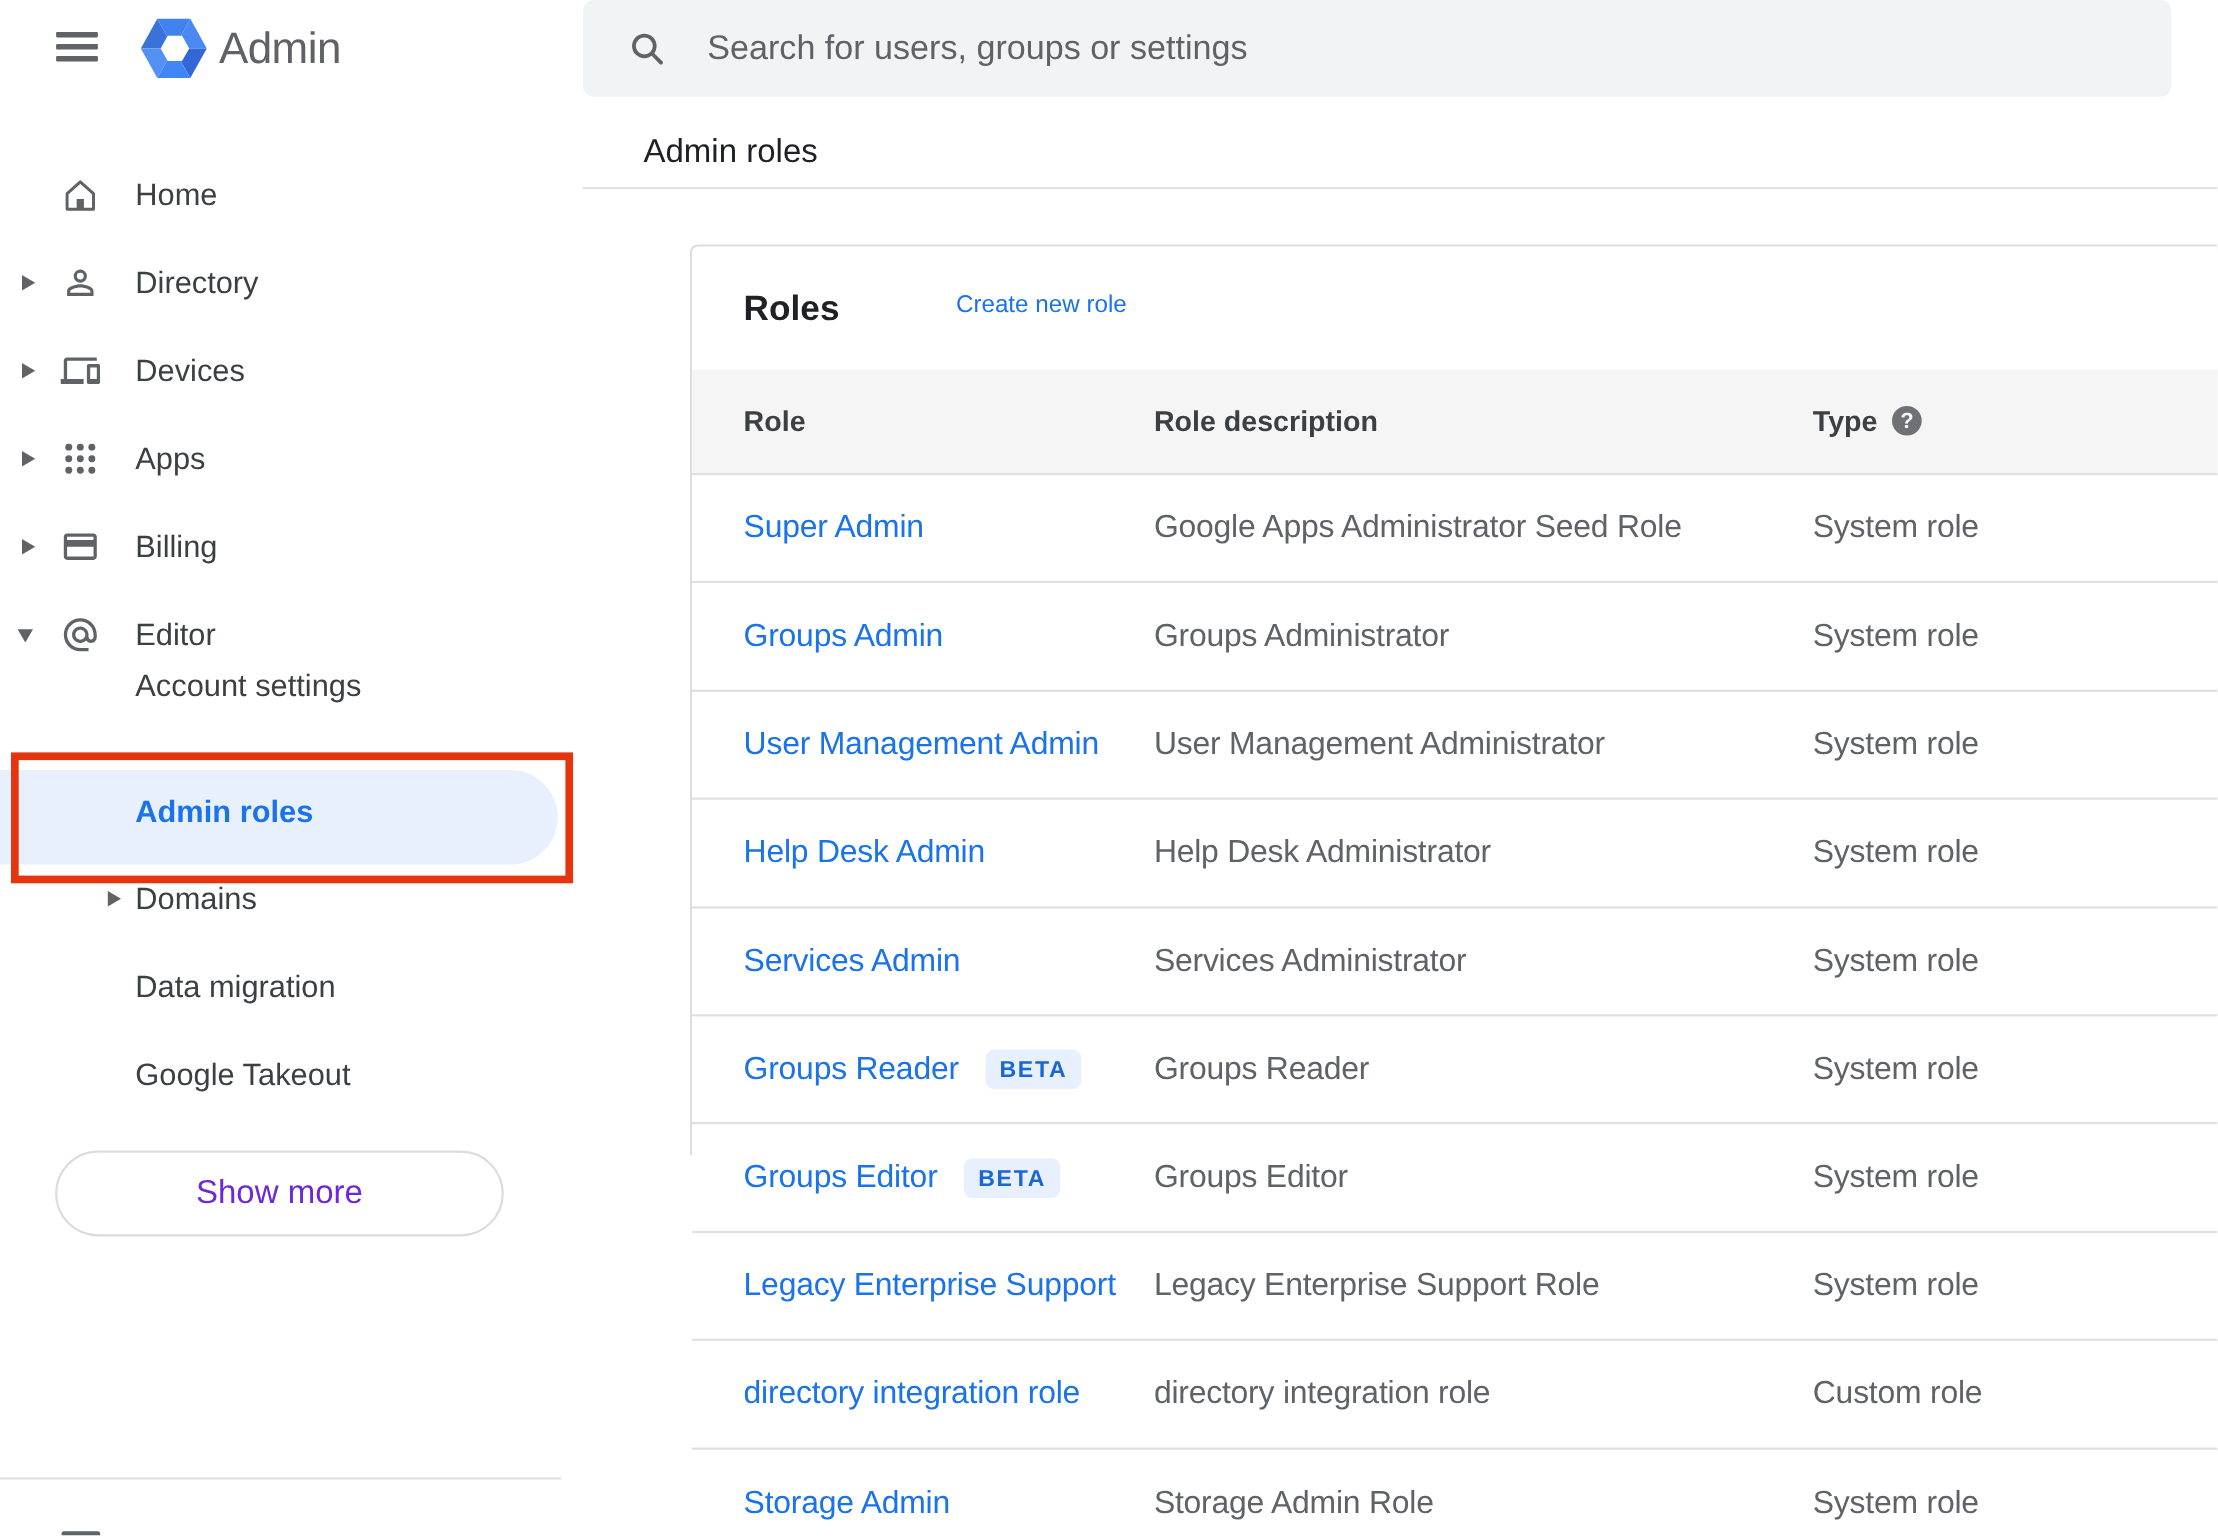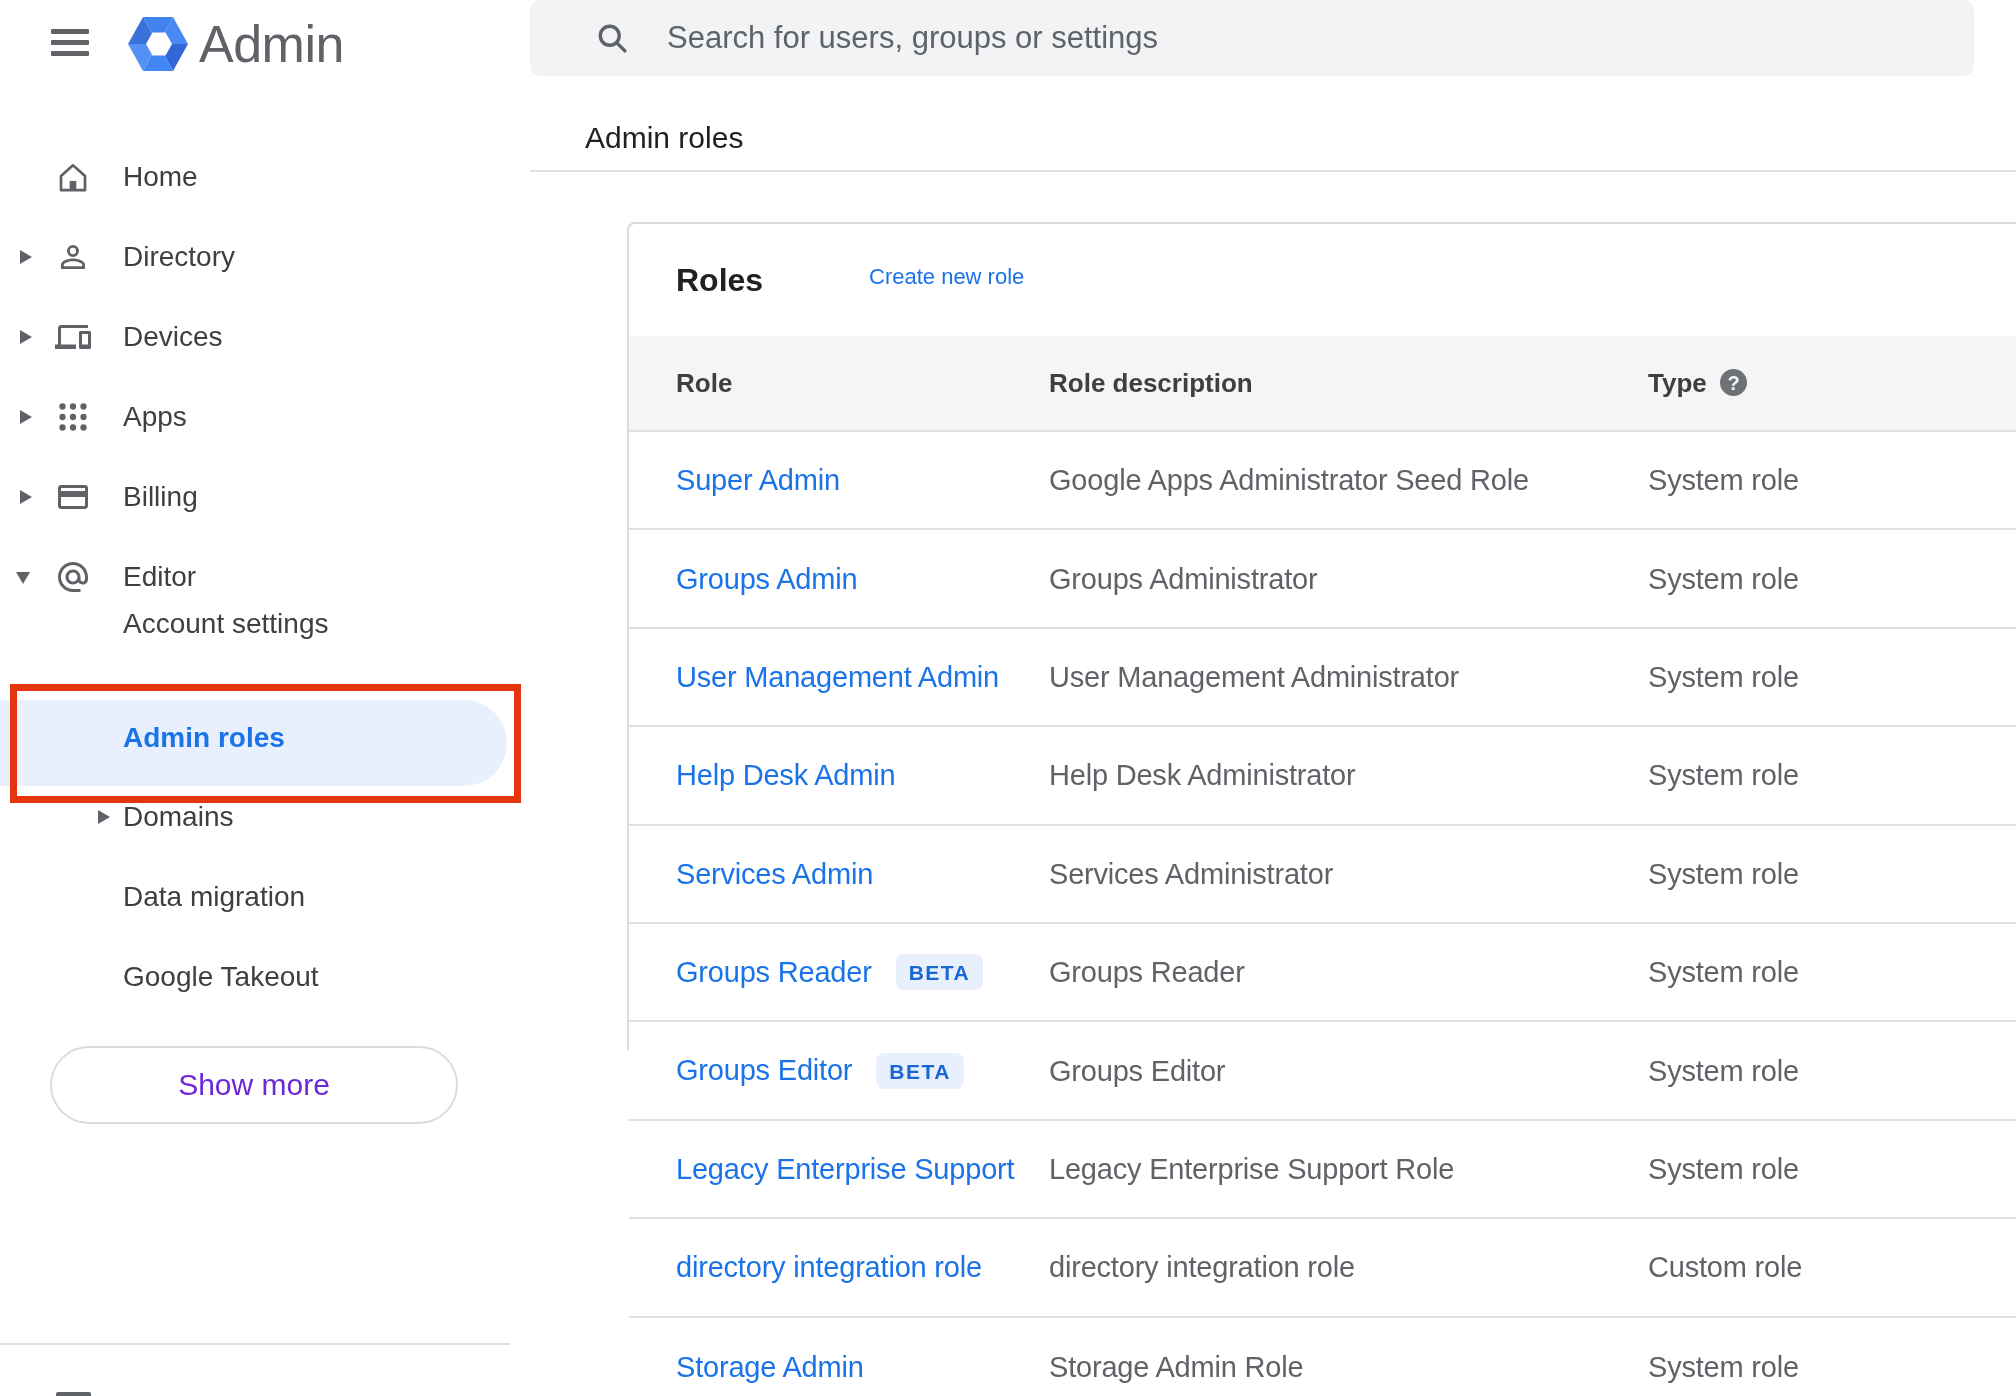--- a/index.html
+++ b/index.html
@@ -17,25 +17,25 @@
 
   
   .hamburger { left: 51px; top: 29px; width: 38px; height: 27px; cursor: pointer; }
   .hamburger span { position: absolute; left: 0; width: 38px; height: 5px; background: #5f6368; border-radius: 1px; }
   .hamburger span:nth-child(1) { top: 0; }
   .hamburger span:nth-child(2) { top: 11px; }
   .hamburger span:nth-child(3) { top: 22px; }
 
   .logo-mark { left: 128px; top: 15px; width: 60px; height: 58px; }
   .logo-text { left: 199px; top: 0; height: 88px; display: flex; align-items: center;
-               font-size: 52px; color: #5f6368; letter-spacing: -0.5px; }
-
-  .searchbar { left: 530px; top: 0; width: 1444px; height: 76px;
+               font-size: 40px; color: #5f6368; letter-spacing: -0.5px; }
+
+  .searchbar { left: 530px; top: 0; width: 1444px; height: 88px;
                background: #f1f3f4; border-radius: 10px;
-               display: flex; align-items: center; padding-left: 64px; }
+               display: flex; align-items: center; padding-left: 40px; }
   .searchbar .q { flex: 0 0 auto; }
   .search-placeholder { margin-left: 37px; font-size: 31px; color: #5f6368; }
 
   .breadcrumb { left: 585px; top: 122px; font-size: 30px; color: #202124; line-height: 32px; }
   .top-divider { left: 530px; top: 170px; width: 1486px; height: 2px; background: #e0e0e0; }
 
   
   .nav-item { left: 0; width: 530px; height: 80px; cursor: pointer; }
   .nav-item .tri-right { position: absolute; left: 20px; top: 50%; margin-top: -7px;
       width: 0; height: 0; border-left: 12px solid #5f6368;

